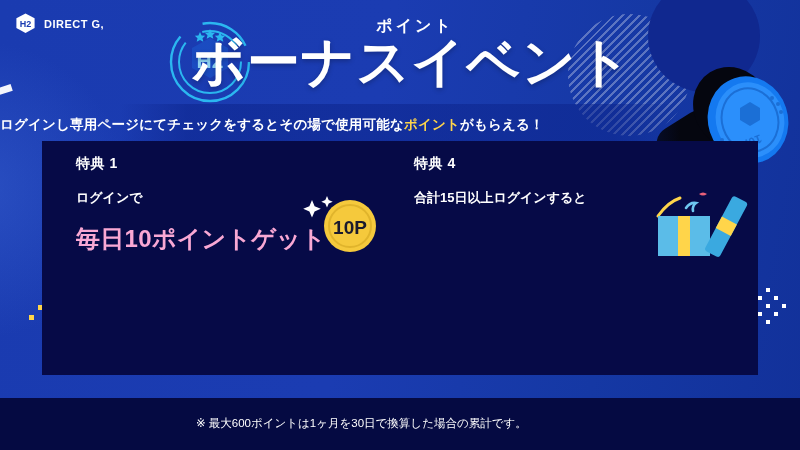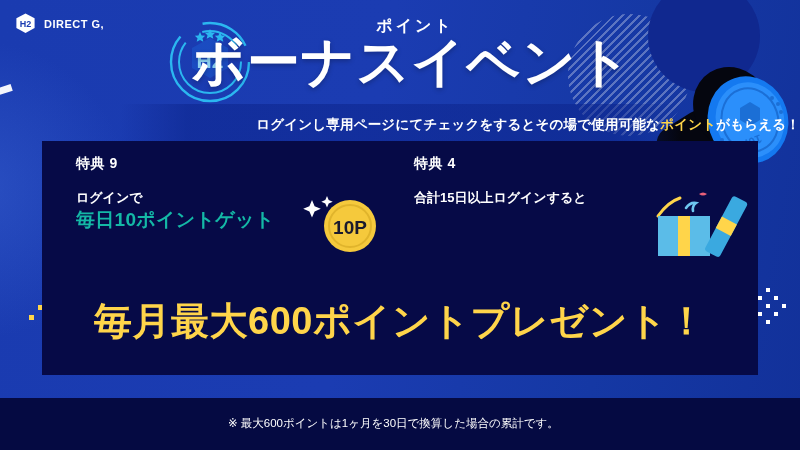--- a/index.html
+++ b/index.html
@@ -54,21 +54,21 @@
   .headline {
     color:#ffffff; font-size:53px; font-weight:bold;
     letter-spacing:1px; line-height:1.02; margin-top:-2px; margin-left:24px;
     text-shadow:0 2px 5px rgba(0,0,0,.25);
   }
   .emblem { position:absolute; left:168px; top:20px; width:84px; height:84px; }
 
   
   .subtitle-band {
     position:absolute; left:0; right:0; top:104px; height:42px;
-    display:flex; align-items:center; justify-content:flex-end;
+    display:flex; align-items:center; justify-content:flex-start;
   }
   .subtitle-band::before{
     content:""; position:absolute; left:120px; right:120px; top:0; bottom:0;
     background:linear-gradient(90deg,rgba(12,36,140,0) 0%,rgba(12,36,140,.55) 12%,
       rgba(12,36,140,.55) 88%,rgba(12,36,140,0) 100%);
   }
   .subtitle {
     position:relative; color:#ffffff; font-size:13.5px; font-weight:bold;
     letter-spacing:.2px; white-space:nowrap;
   }
@@ -78,37 +78,37 @@
   .card {
     position:absolute; left:42px; top:141px; width:716px; height:234px;
     background:#060a47;
   }
   .perks { position:absolute; left:0; top:0; width:100%; height:118px; }
   .perk { position:absolute; top:14px; }
   .perk-1 { left:34px; }
   .perk-2 { left:372px; }
   .perk-tag { color:#ffffff; font-size:14px; font-weight:bold; letter-spacing:.5px; }
   .perk-sub { color:#ffffff; font-size:13px; font-weight:bold; margin-top:16px; }
-  .perk-main { color:#14b8a6; font-size:19px; font-weight:bold; margin-top:0; letter-spacing:.3px; }
+  .perk-main { color:#f9a8d4; font-size:24px; font-weight:bold; margin-top:16px; letter-spacing:.3px; }
 
   .coin-group { position:absolute; left:296px; top:196px; width:80px; height:58px; }
   .gift-group { position:absolute; left:652px; top:186px; width:96px; height:72px; }
 
   .big-line {
     position:absolute; left:0; right:0; top:296px; text-align:center;
     color:#ffd54a; font-size:38px; font-weight:bold; letter-spacing:.5px;
   }
 
   
   .footer {
     position:absolute; left:0; right:0; bottom:0; height:52px;
     background:#050a42; display:flex; flex-direction:column;
     justify-content:center; padding-left:196px;
   }
-  .note { color:#ffffff; font-size:11.5px; line-height:1.55; white-space:nowrap;margin-left:32px; }
+  .note { color:#ffffff; font-size:11.5px; line-height:1.55; white-space:nowrap; }
 </style>
 </head>
 <body>
 
 <div class="stage">
 
   <div class="deco glow-left"></div>
   <div class="deco circle-striped"></div>
   <div class="deco circle-solid"></div>
   <div class="tick"></div>
@@ -177,21 +177,21 @@
   <div class="subtitle-band">
     <div class="subtitle">
       <span>ログインし専用ページにてチェックをするとその場で使用可能な</span><span class="hl">ポイント</span><span>がもらえる！</span>
     </div>
   </div>
 
   <div class="card">
     <div class="perks">
 
       <div class="perk perk-1">
-        <div class="perk-tag">特典 9</div>
+        <div class="perk-tag">特典 1</div>
         <div class="perk-sub">ログインで</div>
         <div class="perk-main">毎日10ポイントゲット</div>
       </div>
 
       <div class="perk perk-2">
         <div class="perk-tag">特典 4</div>
         <div class="perk-sub">合計15日以上ログインすると</div>
       </div>
     </div>
   </div>
@@ -209,19 +209,18 @@
     <path d="M34 22 q4 -6 10 -5 q-4 3 -3 8" fill="none" stroke="#6ec6f0" stroke-width="2.6" stroke-linecap="round"></path>
     <path d="M47 8 q4 -3 8 0 q-4 3 -8 0z" fill="#e8607a"></path>
     <rect x="6" y="30" width="52" height="40" fill="#5bbce8"></rect>
     <rect x="26" y="30" width="12" height="40" fill="#ffd54a"></rect>
     <g transform="rotate(28 74 44)">
       <rect x="64" y="10" width="17" height="62" rx="3" fill="#3aa9e0"></rect>
       <rect x="64" y="34" width="17" height="13" fill="#ffd54a"></rect>
     </g>
   </svg>
 
-  <div class="big-line">毎月最大600ポイントプレゼント！</div>
 
   <div class="footer">
     <div class="note">※ 最大600ポイントは1ヶ月を30日で換算した場合の累計です。</div>
   </div>
 
 </div>
 
 </body></html>

